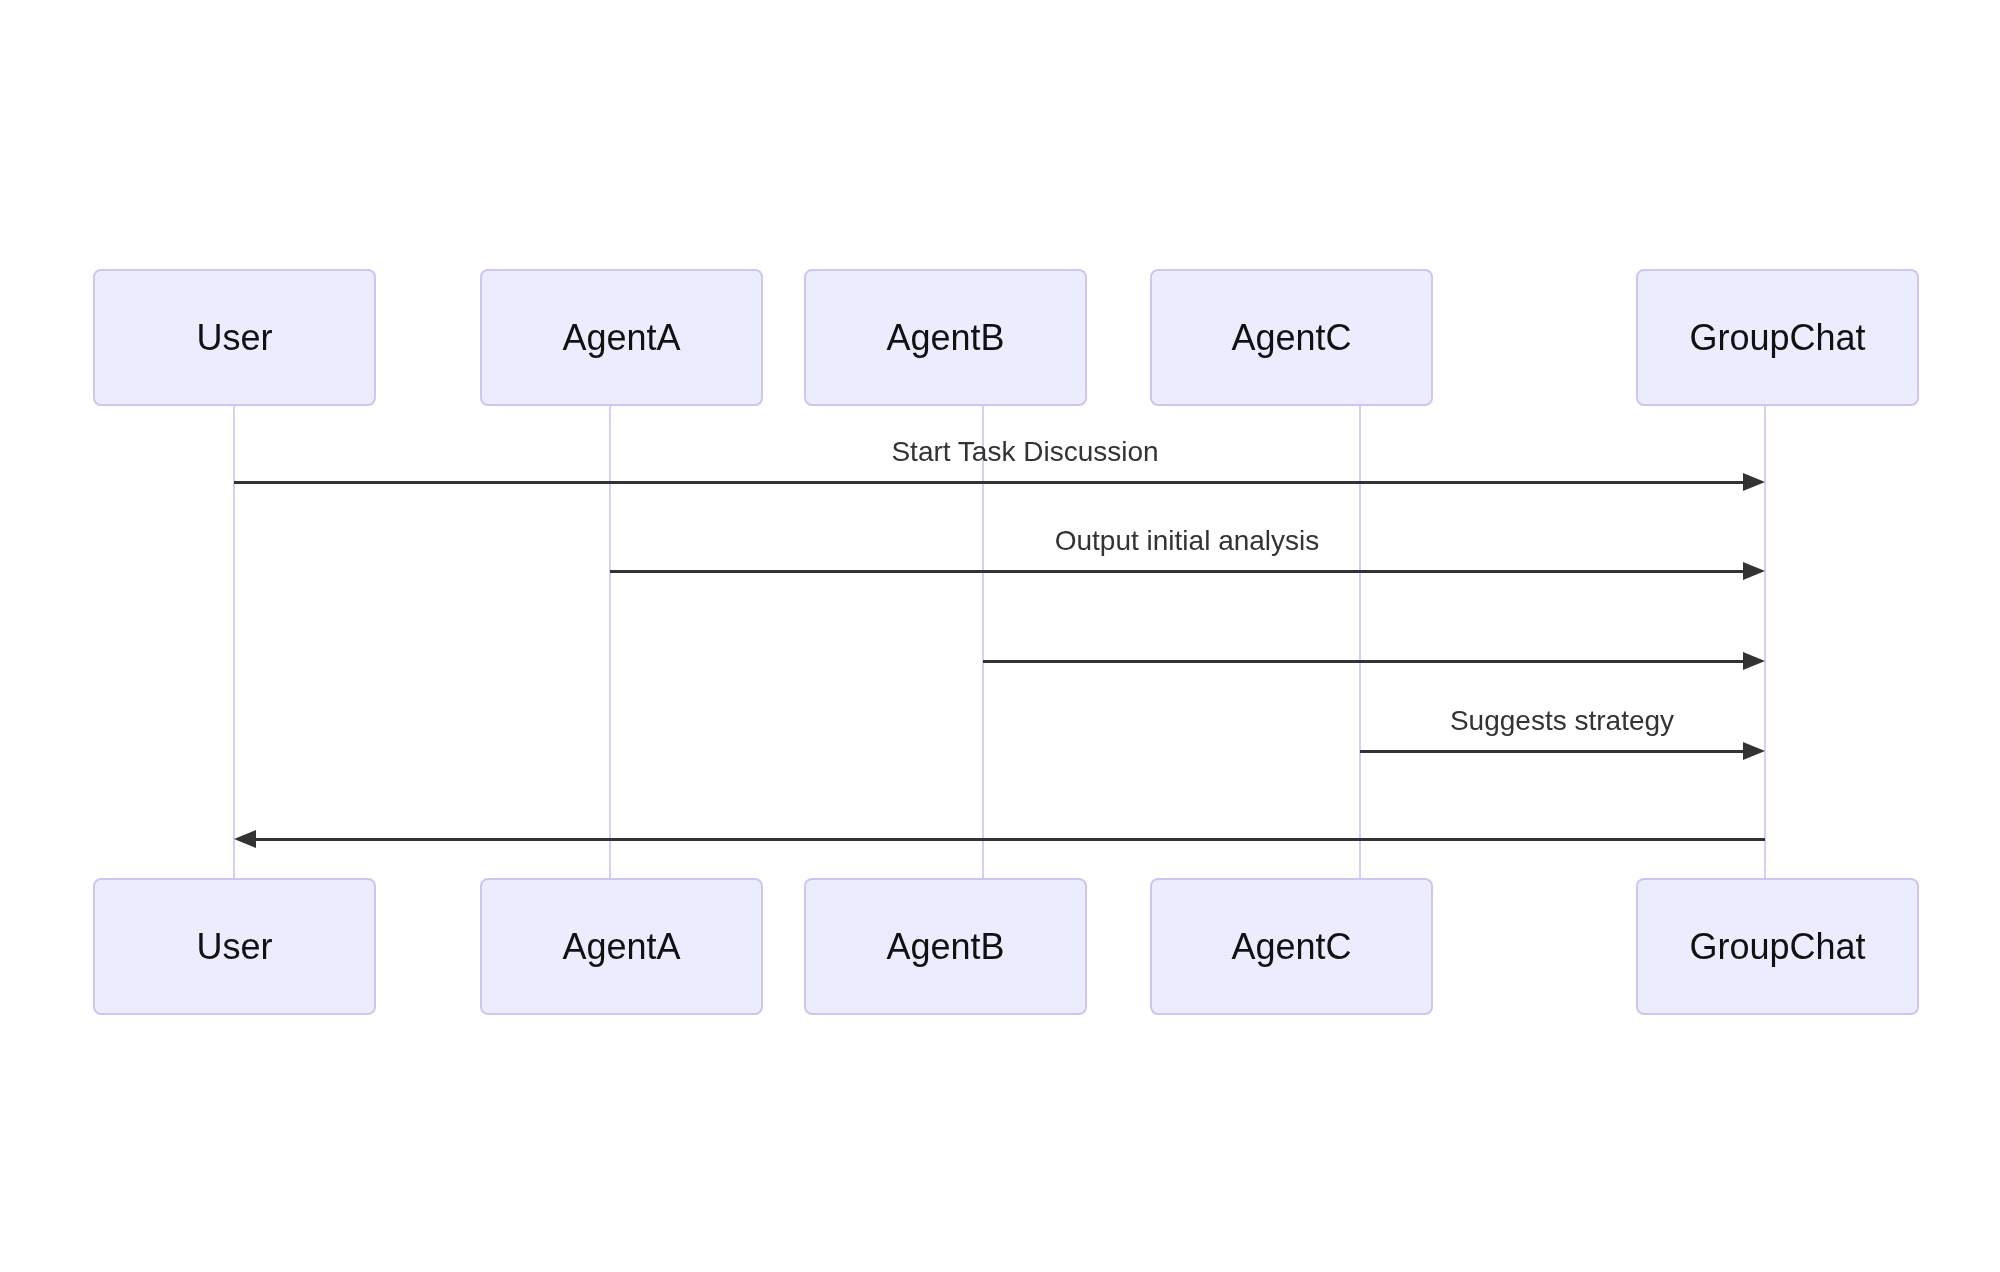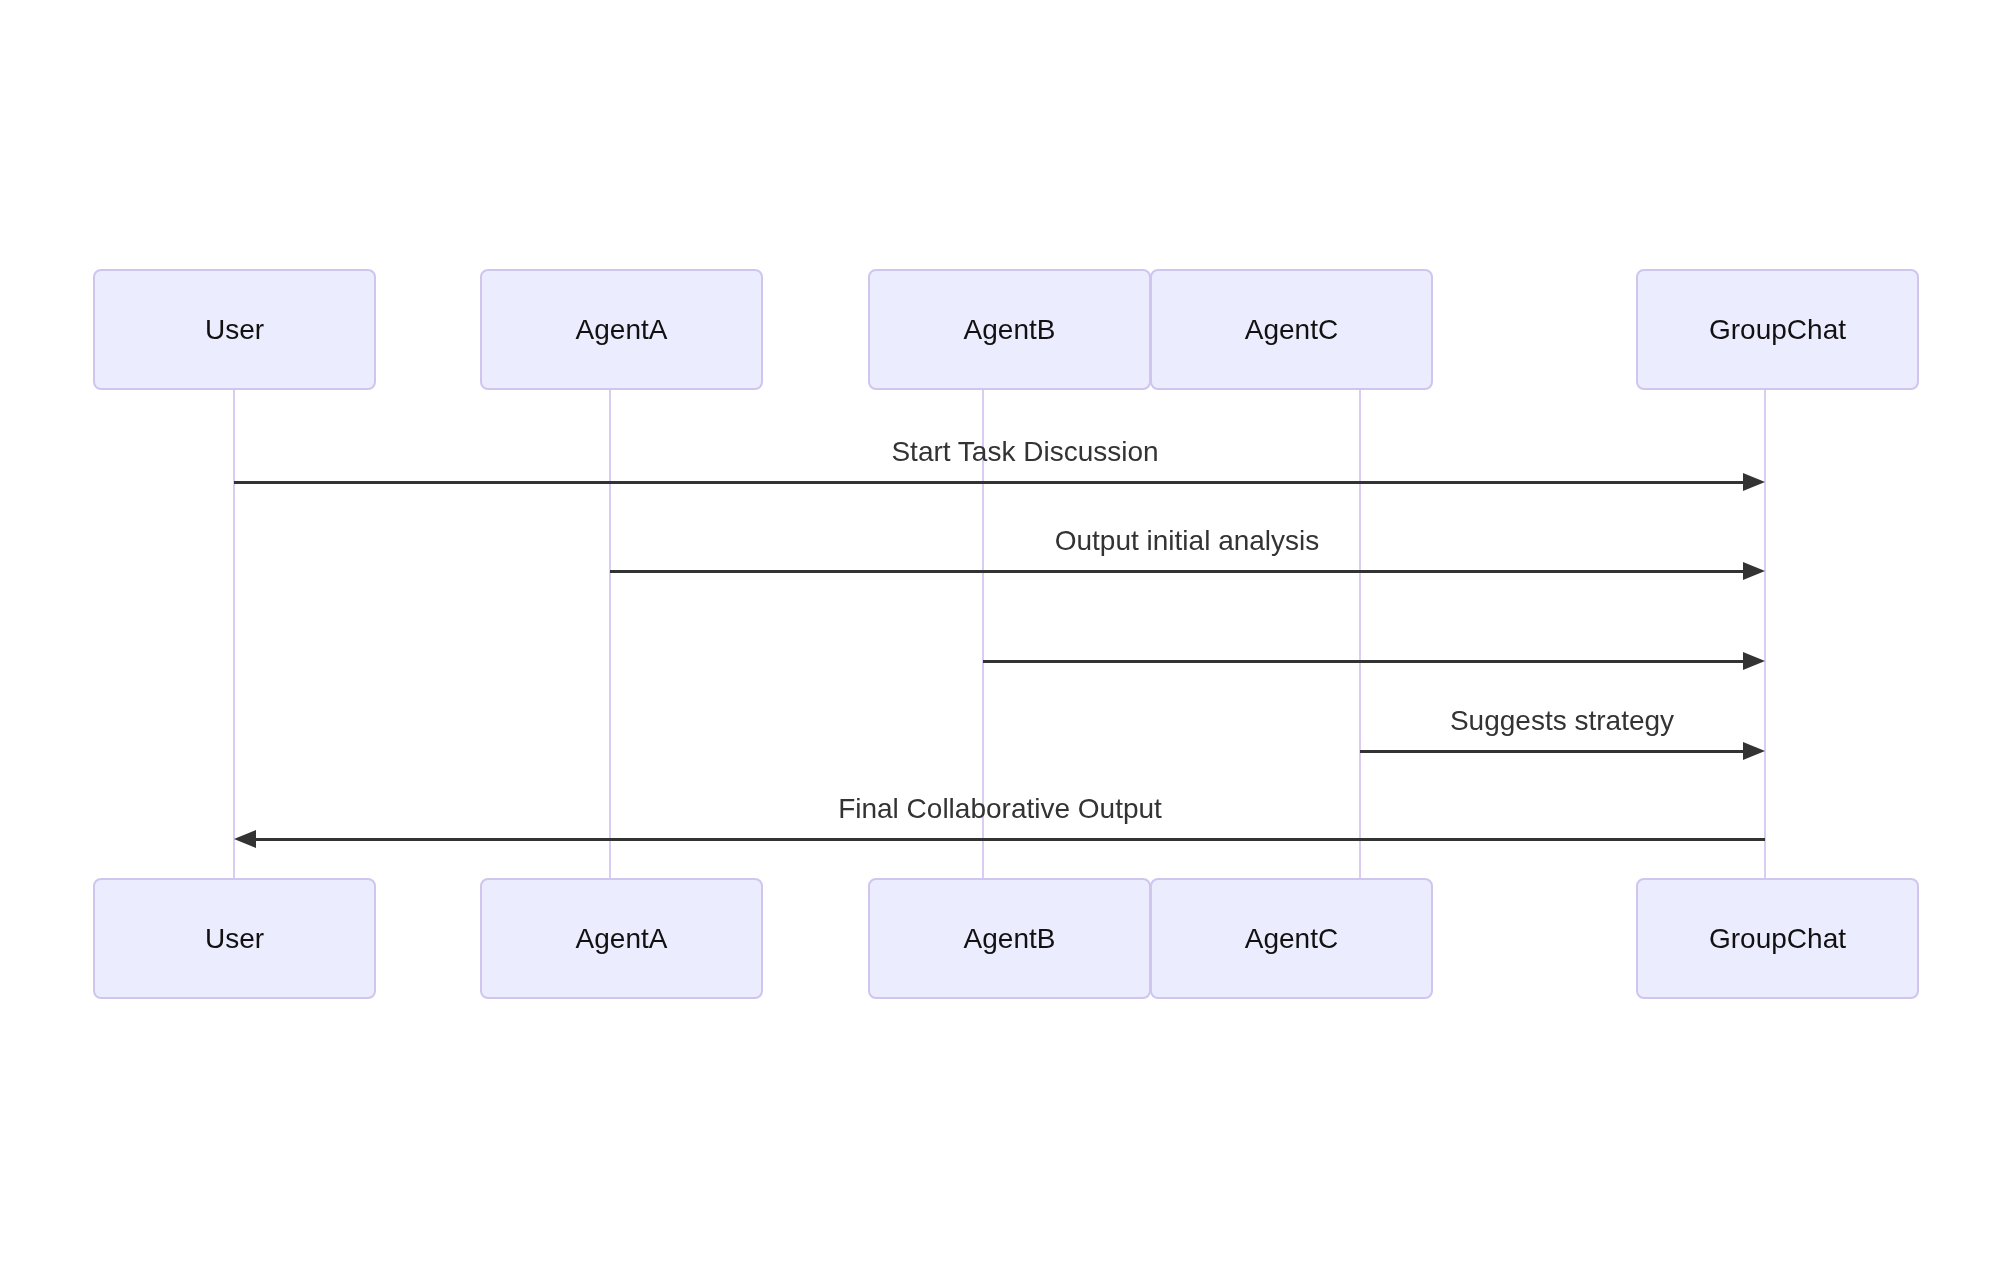--- a/index.html
+++ b/index.html
@@ -19,36 +19,36 @@
     height: 1272px;
     background: var(--background);
     font-family: "Liberation Sans", sans-serif;
     overflow: hidden;
   }
 
   
   .actor-box {
     position: absolute;
     width: 283px;
-    height: 121px;
+    height: 137px;
     background: var(--actor-fill);
     border: 2px solid var(--actor-border);
     border-radius: 8px;
     display: flex;
     align-items: center;
     justify-content: center;
-    font-size: 28px;
+    font-size: 36px;
     color: var(--actor-text);
     z-index: 2;
   }
   .row-top    { top: 269px; }
   .row-bottom { top: 878px; }
   .p0 { left: 93px;  }
   .p1 { left: 480px; text-align: center; }
-  .p2 { left: 868px; }
+  .p2 { left: 804px; }
   .p3 { left: 1150px; }
   .p4 { left: 1624px; margin-left: 12px; }
 
   
   .lifeline {
     position: absolute;
     top: 390px;
     height: 488px;
     width: 2px;
     background: var(--lifeline);
@@ -158,17 +158,16 @@
   <div class="msg-line L1"></div>
   <div class="arrowhead right a1"></div>
 
   <div class="msg-line L2"></div>
   <div class="arrowhead right a2"></div>
 
   <div class="msg-label ml3">Suggests strategy</div>
   <div class="msg-line L3"></div>
   <div class="arrowhead right a3"></div>
 
-  <div class="msg-label ml4">Final Collaborative Output</div>
   <div class="msg-line L4"></div>
   <div class="arrowhead left a4"></div>
 
 </div>
 
 </body></html>

